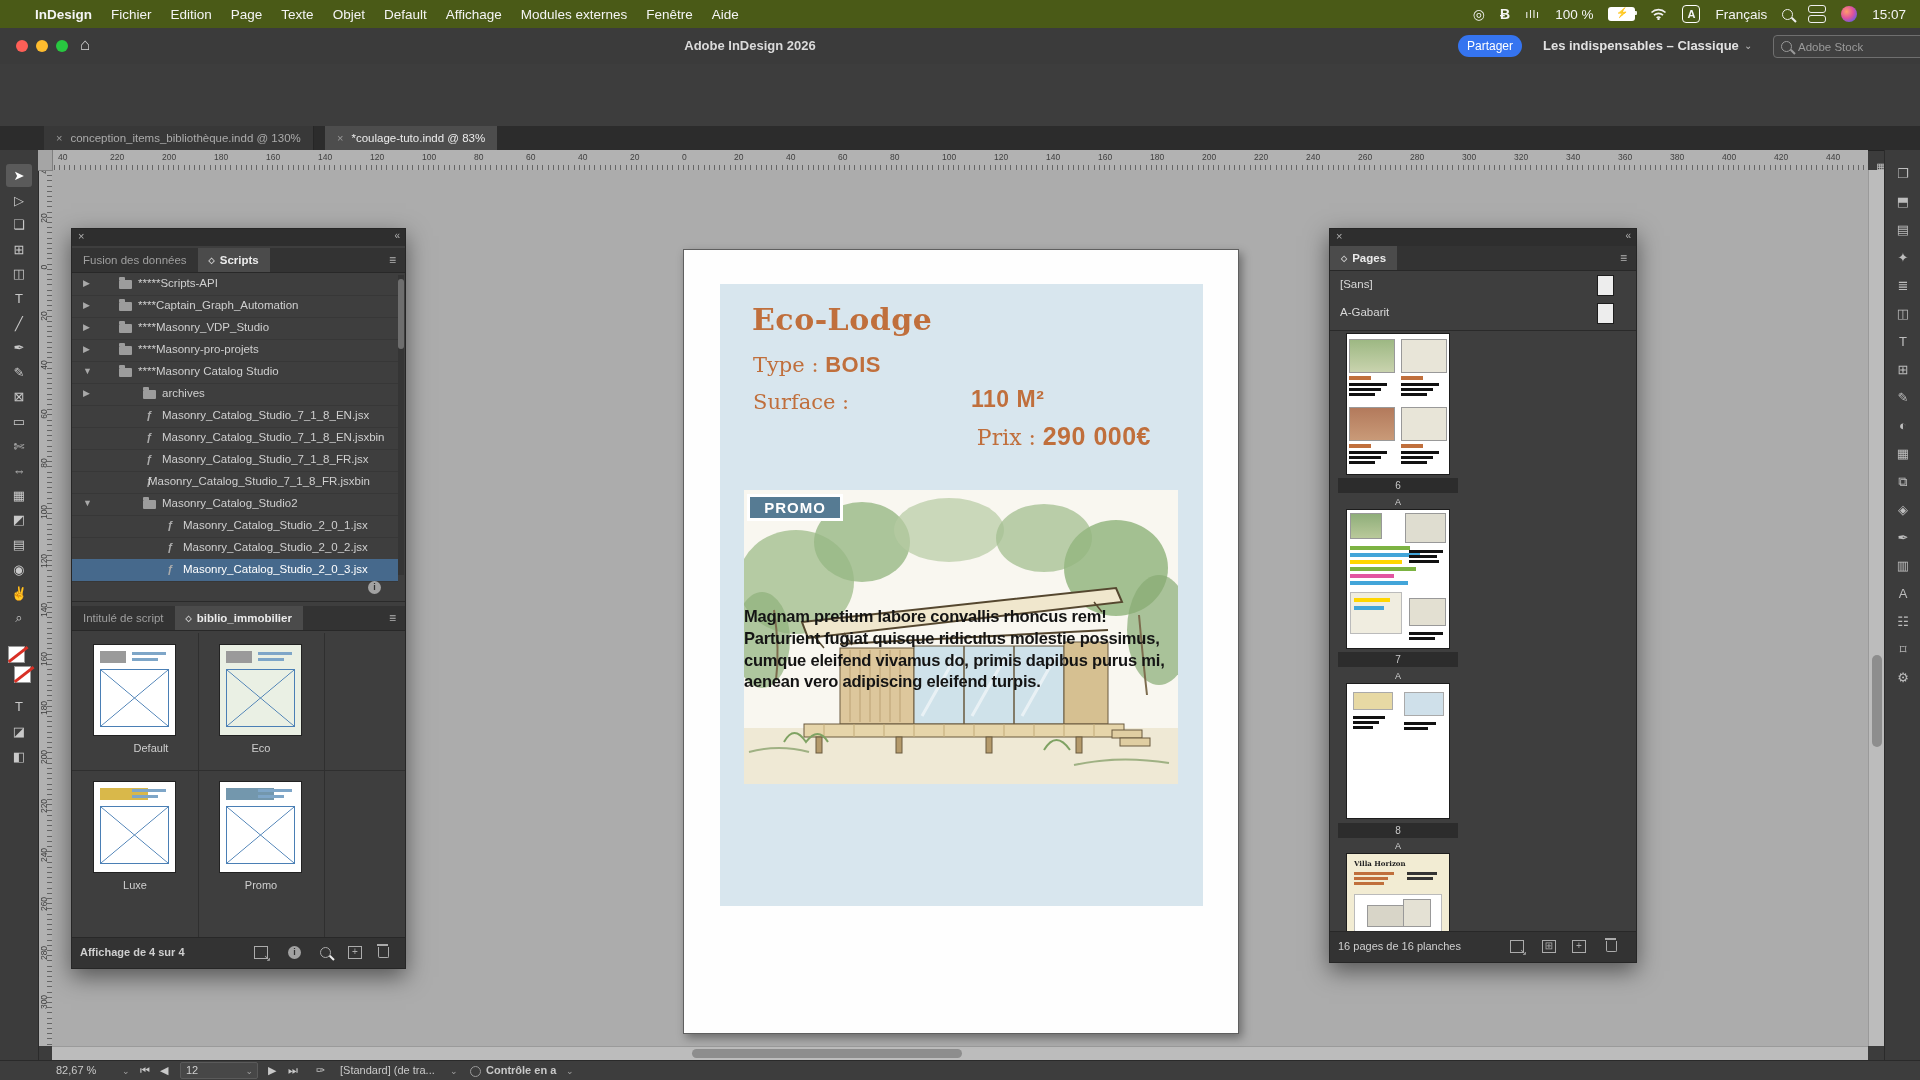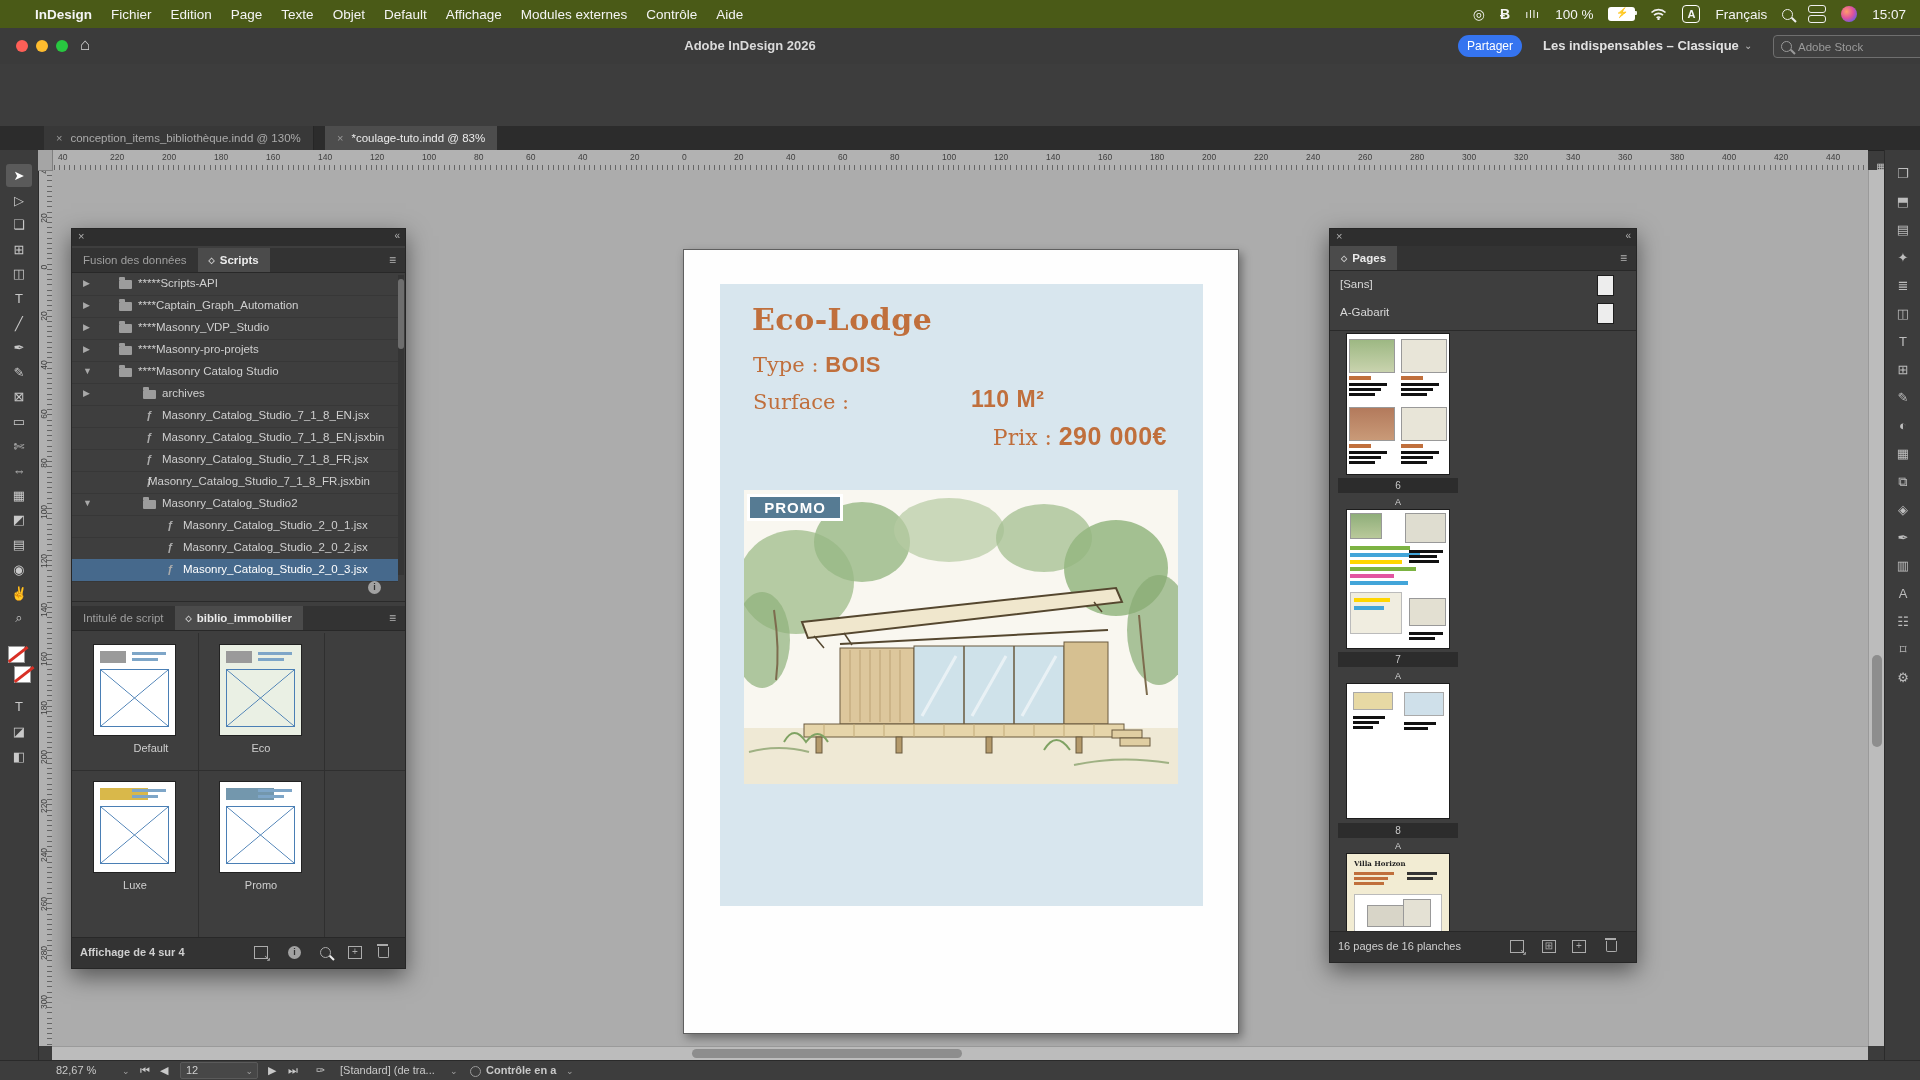--- a/index.html
+++ b/index.html
@@ -162,21 +162,21 @@
       <span class="apple"></span>
     <span class="mb-item" style="font-weight: bold;">InDesign</span>
         <span class="mb-item">Fichier</span>
         <span class="mb-item">Edition</span>
         <span class="mb-item">Page</span>
         <span class="mb-item">Texte</span>
         <span class="mb-item">Objet</span>
         <span class="mb-item">Default</span>
         <span class="mb-item">Affichage</span>
         <span class="mb-item">Modules externes</span>
-        <span class="mb-item">Contrôle</span>
+        <span class="mb-item">Fenêtre</span>
         <span class="mb-item">Aide</span>
       </div>
     <div class="mb-right">
       <span class="ico" style="position:static;font-size:14px;color:#f0f0f0">◎</span>
       <span style="font-weight:bold;font-size:14px">Ƀ</span>
       <span style="font-size:11px;letter-spacing:1px">ıllı</span>
       <span>100 %</span>
       <span class="batt">
           <span class="bolt">⚡</span>
         </span>
@@ -427,21 +427,21 @@
   <div class="pasteboard"></div>
   <div class="page">
     <div class="card">
       <div class="doc-title">Eco-Lodge</div>
       <div class="doc-line" style="left:33px;top:68px">
         <span>Type :</span>
         <span class="doc-bold" style="font-size:22px">BOIS</span>
       </div>
       <div class="doc-line" style="left:33px;top:106px">Surface :</div>
       <div class="doc-line doc-bold" style="left:251px;top:102px;font-size:23px">110 M²</div>
-      <div class="doc-line" style="right:36px;top:138px;">
+      <div class="doc-line" style="right:52px;top:138px;">
         <span style="font-size:22px">Prix :</span>
         <span class="doc-bold" style="font-size:25px">290 000€</span>
       </div>
       <div class="promo">PROMO</div>
       <div class="img-frame">
         <svg viewBox="0 0 434 294" width="434" height="294">
           <rect width="434" height="294" fill="#f9f7f0"></rect>
           <ellipse cx="52" cy="92" rx="58" ry="52" fill="#a9c395" opacity=".85"></ellipse>
           <ellipse cx="118" cy="52" rx="48" ry="40" fill="#97b884" opacity=".8"></ellipse>
           <ellipse cx="205" cy="40" rx="55" ry="32" fill="#b6cba2" opacity=".7"></ellipse>
@@ -467,20 +467,21 @@
           <rect x="72" y="247" width="6" height="16" fill="#b49a6b" stroke="#6a5a3e"></rect>
           <rect x="152" y="247" width="6" height="16" fill="#b49a6b" stroke="#6a5a3e"></rect>
           <rect x="242" y="247" width="6" height="16" fill="#b49a6b" stroke="#6a5a3e"></rect>
           <rect x="332" y="247" width="6" height="16" fill="#b49a6b" stroke="#6a5a3e"></rect>
           <rect x="368" y="240" width="30" height="8" fill="#e0cea2" stroke="#6a5a3e"></rect>
           <rect x="376" y="248" width="30" height="8" fill="#e0cea2" stroke="#6a5a3e"></rect>
           <path d="M40,252 q10,-18 22,0 q12,-16 22,0" stroke="#7fa263" stroke-width="2" fill="none"></path>
           <path d="M300,260 q12,-20 26,0" stroke="#7fa263" stroke-width="2" fill="none"></path>
         </svg>
       </div>
+      <div class="doc-body">Magnam pretium labore convallis rhoncus rem! Parturient fugiat quisque ridiculus molestie possimus, cumque eleifend vivamus do, primis dapibus purus mi, aenean vero adipiscing eleifend turpis.</div>
     </div>
   </div>
 
   <div class="vscroll">
       <div class="thumb"></div>
     </div>
   <div class="hscroll">
       <div class="thumb"></div>
     </div>
   <div class="dock" id="dock">

